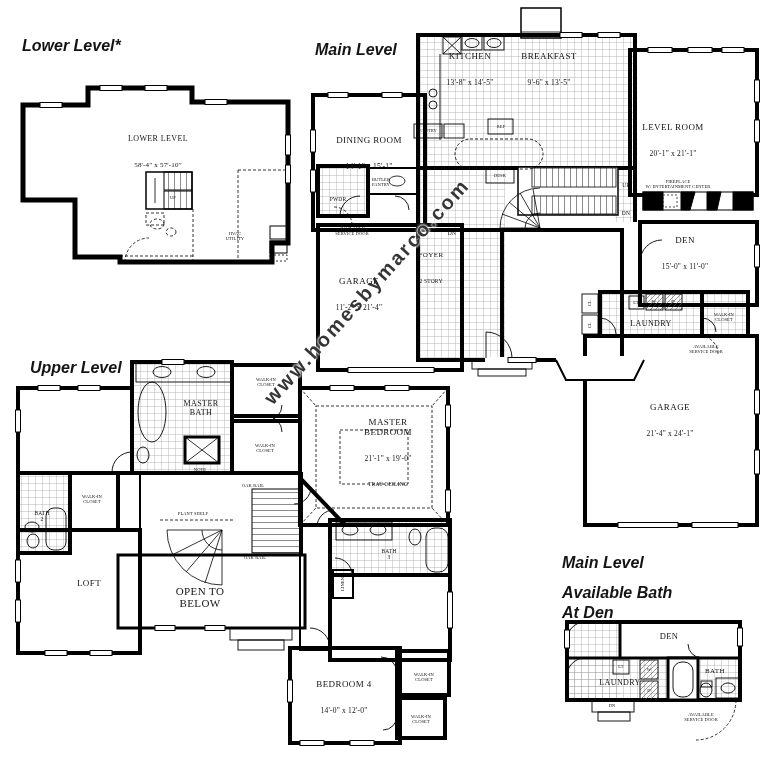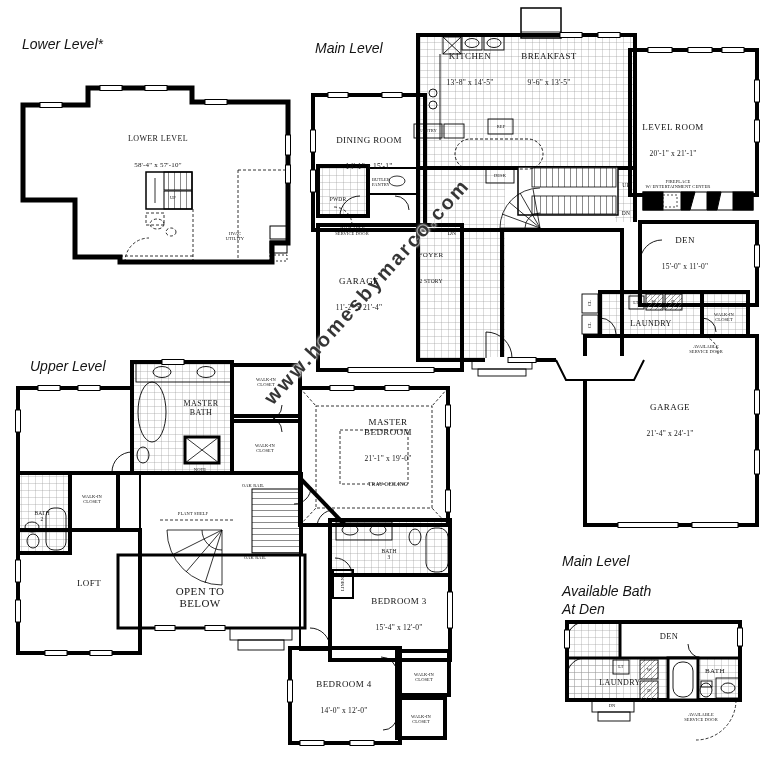--- a/index.html
+++ b/index.html
@@ -1,20 +1,20 @@
 <!DOCTYPE html>
 <html><head>
 <meta charset="utf-8">
 <style>
   html,body{margin:0;padding:0;background:#fff;}
   .canvas{position:relative;width:762px;height:762px;background:#fff;overflow:hidden;
           font-family:"Liberation Serif",serif;color:#111;}
   .canvas svg{position:absolute;left:0;top:0;}
   .title{position:absolute;font-family:"Liberation Sans",sans-serif;font-style:italic;
-         font-weight:normal;font-size:14px;line-height:1.25;color:#141414;white-space:pre-line;}
+         font-weight:bold;font-size:16px;line-height:1.25;color:#141414;white-space:pre-line;}
   .rlabel{position:absolute;transform:translate(-50%,-50%);text-align:center;
           white-space:pre-line;line-height:1.12;letter-spacing:.4px;color:#141414;}
   .rname{display:block;font-size:9px;}
   .dims{display:block;font-size:7.5px;letter-spacing:.2px;}
   .sub{display:block;font-size:5.5px;letter-spacing:.2px;}
   .t7 .rname{font-size:7px;}
   .tiny{font-size:5.5px;letter-spacing:.2px;}
   .tiny4{font-size:4.5px;letter-spacing:.1px;}
   .vert{transform:translate(-50%,-50%) rotate(-90deg);}
   .watermark{position:absolute;left:268px;top:390px;transform:rotate(-48deg);
@@ -415,24 +415,20 @@
   </div>
   <div class="rlabel tiny" style="left:42px;top:516px">BATH
 2</div>
   <div class="rlabel tiny4" style="left:92px;top:499px">WALK-IN
 CLOSET</div>
   <div class="rlabel" style="left:89px;top:583px;font-size:9px">LOFT</div>
   <div class="rlabel" style="left:200px;top:597px;font-size:11px">OPEN TO
 BELOW</div>
   <div class="rlabel tiny" style="left:389px;top:554px">BATH
 3</div>
-  <div class="rlabel" style="left:399px;top:614px">
-    <span class="rname">BEDROOM 3</span>
-    <span class="dims">15'-4" x 12'-0"</span>
-  </div>
   <div class="rlabel" style="left:344px;top:697px">
     <span class="rname">BEDROOM 4</span>
     <span class="dims">14'-0" x 12'-0"</span>
   </div>
   <div class="rlabel tiny4" style="left:424px;top:677px">WALK-IN
 CLOSET</div>
   <div class="rlabel tiny4" style="left:421px;top:719px">WALK-IN
 CLOSET</div>
   <div class="rlabel tiny4 vert" style="left:343px;top:584px">LINEN</div>
   <div class="rlabel tiny4" style="left:193px;top:514px">PLANT SHELF</div>

